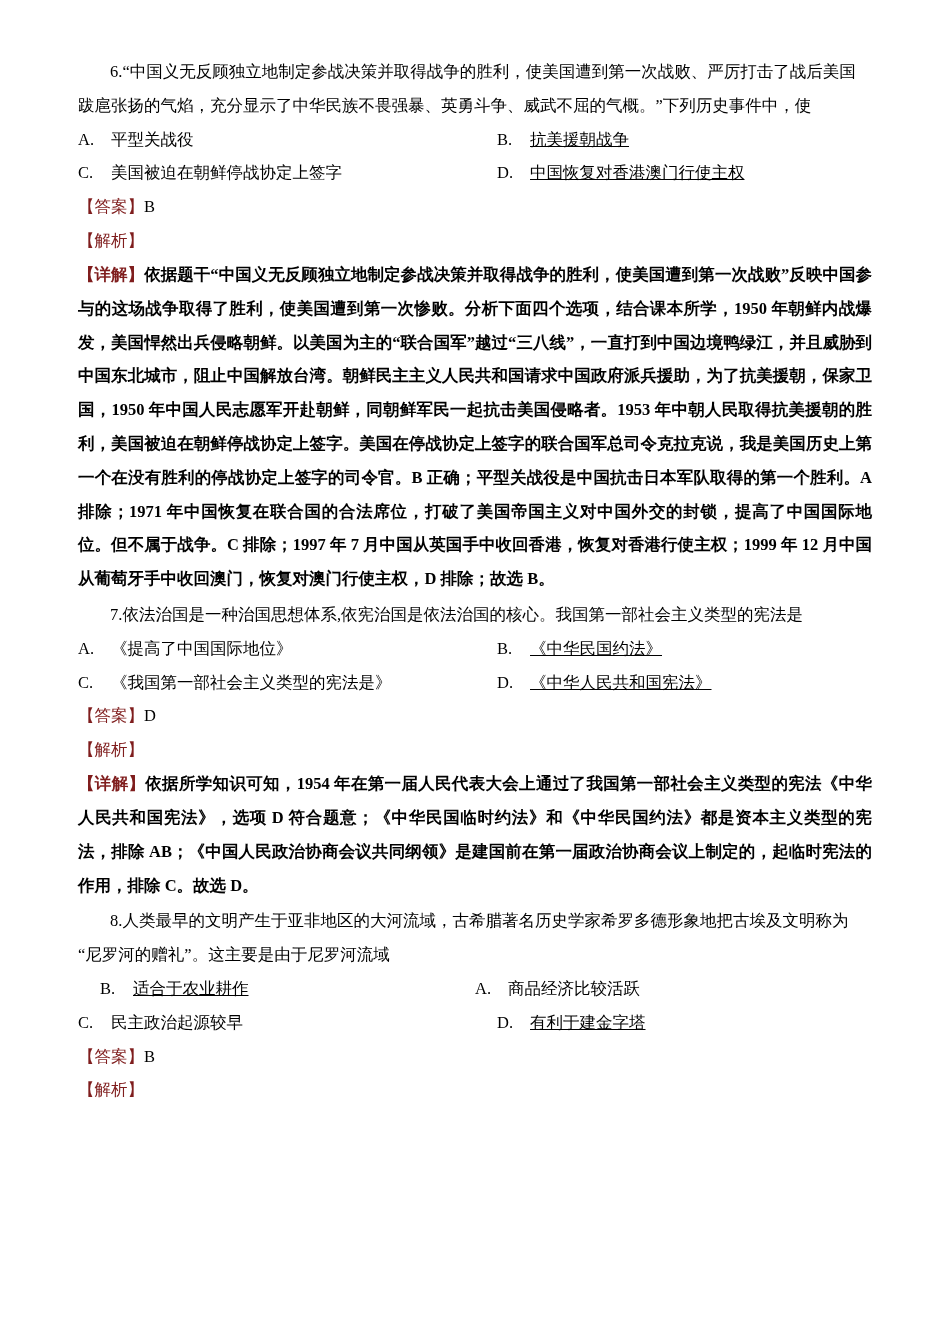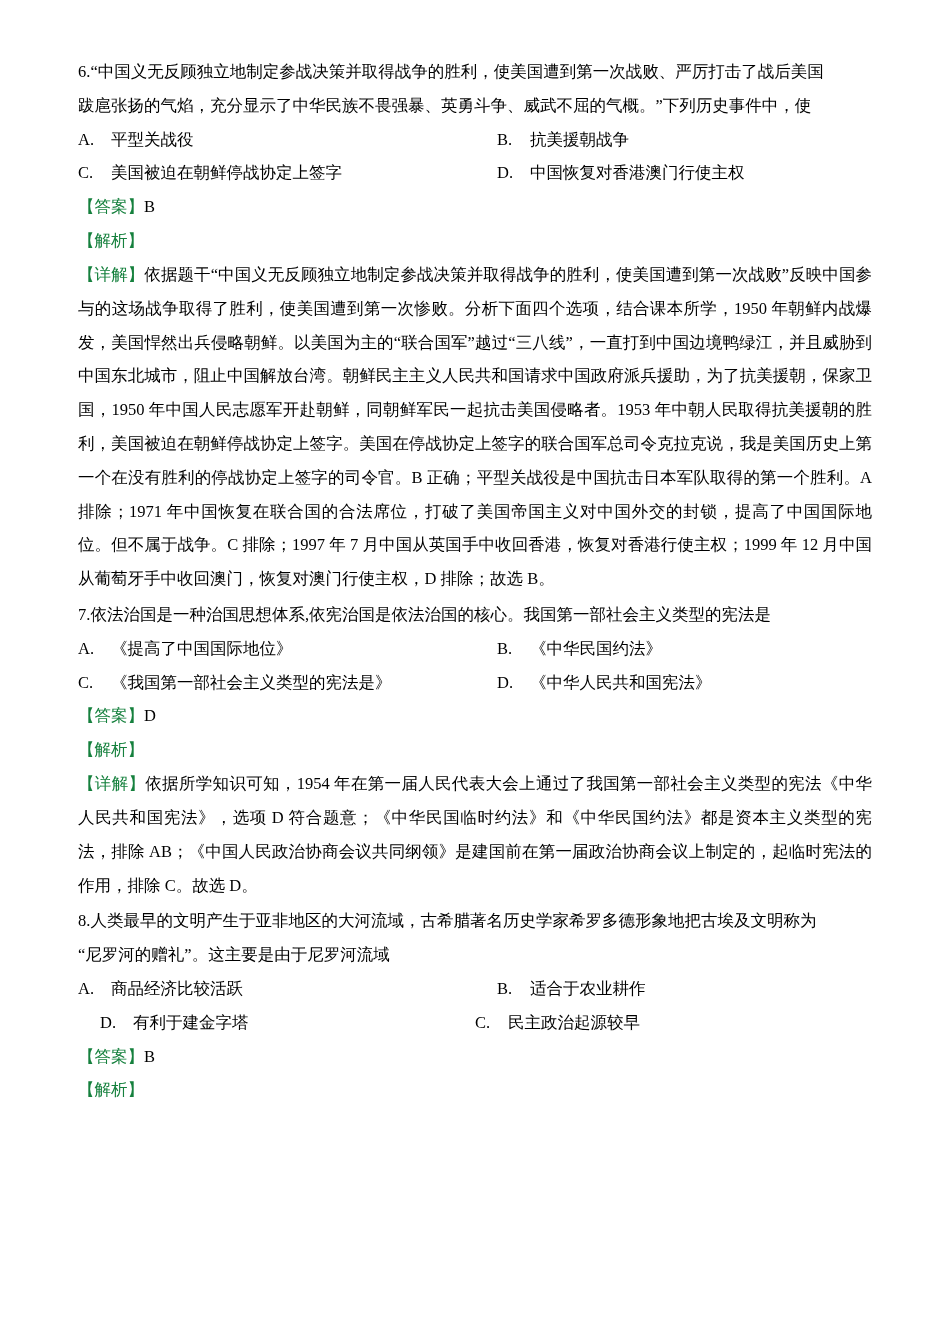--- a/index.html
+++ b/index.html
@@ -25,55 +25,58 @@
   }
   .para {
     font-size: 16.5px;
     line-height: 2.05;
     text-align: justify;
     text-justify: inter-ideograph;
     margin: 0 0 0 0;
   }
   .stem {
     text-indent: 0;
+    margin-left: 32px;
   }
   .opts {
     display: flex;
     width: 100%;
     font-size: 16.5px;
     line-height: 2.05;
   }
   .opt {
     width: 50%;
     box-sizing: border-box;
     white-space: nowrap;
   }
   .opt .lbl {
     display: inline-block;
     min-width: 2.0em;
   }
   .opt.right {
     padding-left: 22px;
+    text-decoration: underline;
   }
   .tagline {
     font-size: 16.5px;
     line-height: 2.05;
   }
   .tag {
-    color: #15803d;
+    color: #7f1d1d;
     margin-top: 40px;
   }
   .answer-val {
     color: #000000;
   }
   .analysis-body {
     font-size: 16.5px;
     line-height: 2.05;
     text-align: justify;
     text-justify: inter-ideograph;
+    font-weight: bold;
   }
 </style>
 </head>
 <body>
 
 <div class="page">
 
   <div class="q-block">
     <div class="para stem">
       <span>6.</span><span>“中国义无反顾独立地制定参战决策并取得战争的胜利，使美国遭到第一次战败、严厉打击了战后美国</span>
@@ -145,33 +148,33 @@
 
   <div class="q-block">
     <div class="para stem">
       <span>8.</span><span>人类最早的文明产生于亚非地区的大河流域，古希腊著名历史学家希罗多德形象地把古埃及文明称为</span>
     </div>
     <div class="para">
       <span>“尼罗河的赠礼”。这主要是由于尼罗河流域</span>
     </div>
 
     <div class="opts">
+      <div class="opt right">
+        <span class="lbl">B.</span><span>适合于农业耕作</span>
+      </div>
       <div class="opt">
         <span class="lbl">A.</span><span>商品经济比较活跃</span>
       </div>
-      <div class="opt right">
-        <span class="lbl">B.</span><span>适合于农业耕作</span>
-      </div>
     </div>
     <div class="opts">
+      <div class="opt">
+        <span class="lbl">C.</span><span>民主政治起源较早</span>
+      </div>
       <div class="opt right">
         <span class="lbl">D.</span><span>有利于建金字塔</span>
-      </div>
-      <div class="opt">
-        <span class="lbl">C.</span><span>民主政治起源较早</span>
       </div>
     </div>
 
     <div class="tagline">
       <span class="tag">【答案】</span><span class="answer-val">B</span>
     </div>
     <div class="tagline">
       <span class="tag">【解析】</span>
     </div>
   </div>

